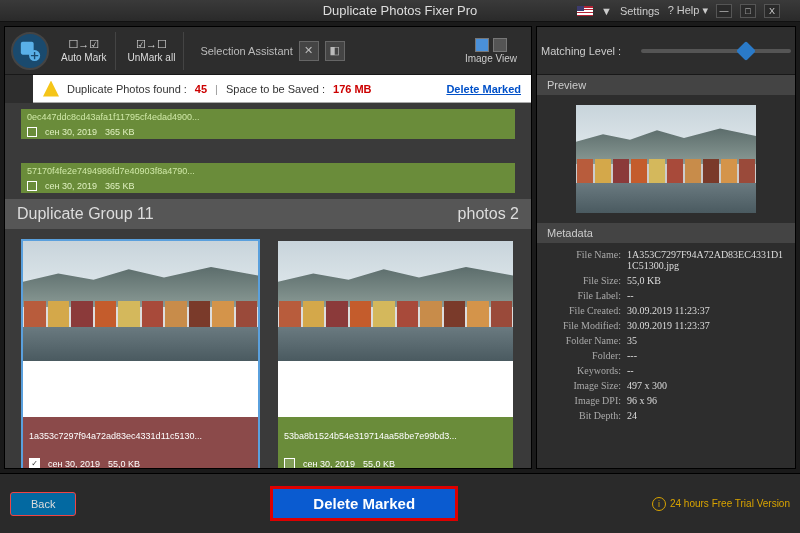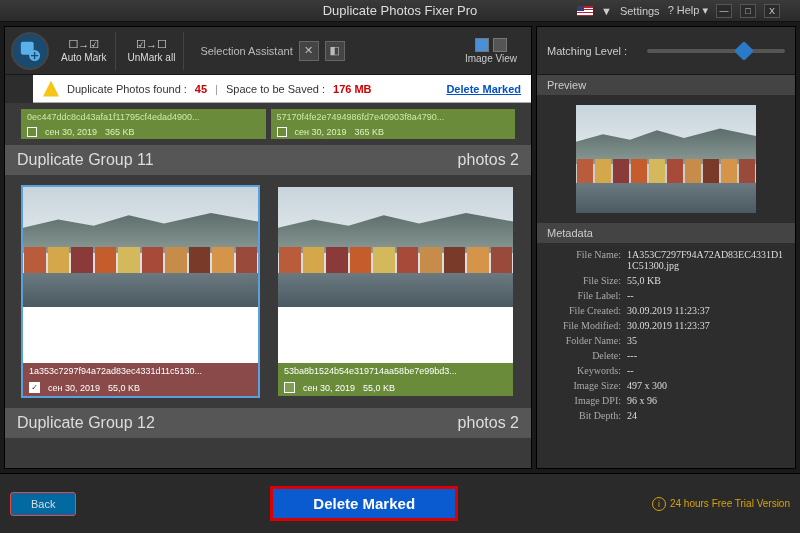--- a/index.html
+++ b/index.html
@@ -20,39 +20,39 @@
 .sa-btn { width: 20px; height: 20px; background: #444; border: 1px solid #666; display: inline-flex; align-items: center; justify-content: center; }
 .image-view { padding: 0 8px; display: flex; flex-direction: column; align-items: center; gap: 1px; font-size: 10px; }
 .iv-icons { display: flex; gap: 4px; }
 .iv-icon { width: 14px; height: 14px; border: 1px solid #777; background: #555; }
 .iv-icon.active { background: #4a90d9; }
 .info-bar { height: 28px; background: #fff; display: flex; align-items: center; padding: 0 10px; gap: 8px; font-size: 11px; color: #333; border-bottom: 1px solid #aaa; margin-left: 28px; }
 .warn-tri { width: 16px; height: 16px; background: #f5c518; clip-path: polygon(50% 0, 100% 100%, 0 100%); position: relative; }
 .info-bar b { color: #c00; font-weight: bold; }
 .info-bar .delete-link { margin-left: auto; color: #0050c8; text-decoration: underline; font-weight: bold; cursor: pointer; }
 .scroll-area { flex: 1; overflow-y: auto; background: #3a3a3a; padding: 0; }
-.card-row { display: flex; gap: 5px; padding: 6px 16px; }
+.card-row { display: flex; gap: 24px; padding: 6px 16px; flex-direction: column; }
 .mini-card { flex: 1; }
 .mini-filename { background: #6a8c3a; color: #cfe8a7; padding: 3px 6px; font-size: 9px; white-space: nowrap; overflow: hidden; text-overflow: ellipsis; }
 .mini-meta { background: #6a8c3a; color: #dff0c0; font-size: 9px; padding: 2px 6px; display: flex; gap: 8px; align-items: center; }
 .mini-meta .chk { width: 10px; height: 10px; border: 1px solid #fff; background: #fff0; }
 .group-header { background: #565656; color: #ddd; padding: 6px 12px; display: flex; justify-content: space-between; font-size: 16px; }
 .thumb-row { display: flex; gap: 16px; padding: 10px 16px; }
 .thumb-card { flex: 1; border: 2px solid transparent; display: flex; flex-direction: column; }
 .thumb-card.selected { border: 2px solid #5aa0dd; }
 .thumb-img { height: 120px; background: #ddd; position: relative; overflow: hidden; }
 .thumb-white { height: 56px; background: #fff; }
-.thumb-filename { padding: 3px 6px; font-size: 9px; white-space: nowrap; overflow: hidden; text-overflow: ellipsis; color: #fff; }
+.thumb-filename { padding: 14px 6px; font-size: 9px; white-space: nowrap; overflow: hidden; text-overflow: ellipsis; color: #fff; }
 .thumb-meta-row { padding: 3px 6px; font-size: 9px; display: flex; gap: 8px; align-items: center; color: #fff; }
 .thumb-card.selected .thumb-filename, .thumb-card.selected .thumb-meta-row { background: #8b4a4a; }
 .thumb-card:not(.selected) .thumb-filename, .thumb-card:not(.selected) .thumb-meta-row { background: #6a8c3a; }
 .chk2 { width: 11px; height: 11px; border: 1px solid #fff; display: inline-flex; align-items: center; justify-content: center; font-size: 8px; background: rgba(255,255,255,0.15); }
 .chk2.on { background: #fff; color: #333; }
 .right-panel { flex: 1; display: flex; flex-direction: column; margin: 4px 4px 4px 0; border: 1px solid #000; background: #2d2d2d; }
-.matching-row { height: 48px; display: flex; align-items: center; padding: 0 10px; gap: 20px; border-bottom: 1px solid #181818; font-size: 11px; text-align: right; }
+.matching-row { height: 48px; display: flex; align-items: center; padding: 0 4px; gap: 20px; border-bottom: 1px solid #181818; font-size: 11px; text-align: right; }
 .slider-track { flex: 1; height: 4px; background: #555; position: relative; border-radius: 2px; }
 .slider-thumb { position: absolute; top: -5px; width: 14px; height: 14px; background: #2a7ac8; border-radius: 2px; transform: rotate(45deg); }
 .section-header { background: #444; padding: 4px 10px; font-size: 11px; color: #ccc; }
 .preview-area { padding: 10px; display: flex; justify-content: center; }
 .preview-img { width: 180px; height: 108px; background: #ccc; position: relative; overflow: hidden; }
 .metadata-area { flex: 1; overflow-y: auto; padding: 4px 8px; font-size: 10px; }
 .metadata-row { display: flex; padding: 2px 0; font-family: Liberation Serif, serif; }
 .metadata-key { width: 82px; text-align: right; color: #aaa; padding-right: 6px; }
 .metadata-val { flex: 1; color: #ddd; word-break: break-all; }
 .footer { height: 60px; border-top: 1px solid #000; background: #2a2a2a; display: flex; flex-direction: column; }
@@ -274,21 +274,21 @@
         </div>
         <div class="metadata-row">
           <div class="metadata-key">File Modified:</div>
           <div class="metadata-val">30.09.2019 11:23:37</div>
         </div>
         <div class="metadata-row">
           <div class="metadata-key">Folder Name:</div>
           <div class="metadata-val">35</div>
         </div>
         <div class="metadata-row">
-          <div class="metadata-key">Delete:</div>
+          <div class="metadata-key">Folder:</div>
           <div class="metadata-val">---</div>
         </div>
         <div class="metadata-row">
           <div class="metadata-key">Keywords:</div>
           <div class="metadata-val">--</div>
         </div>
         <div class="metadata-row">
           <div class="metadata-key">Image Size:</div>
           <div class="metadata-val">497 x 300</div>
         </div>

